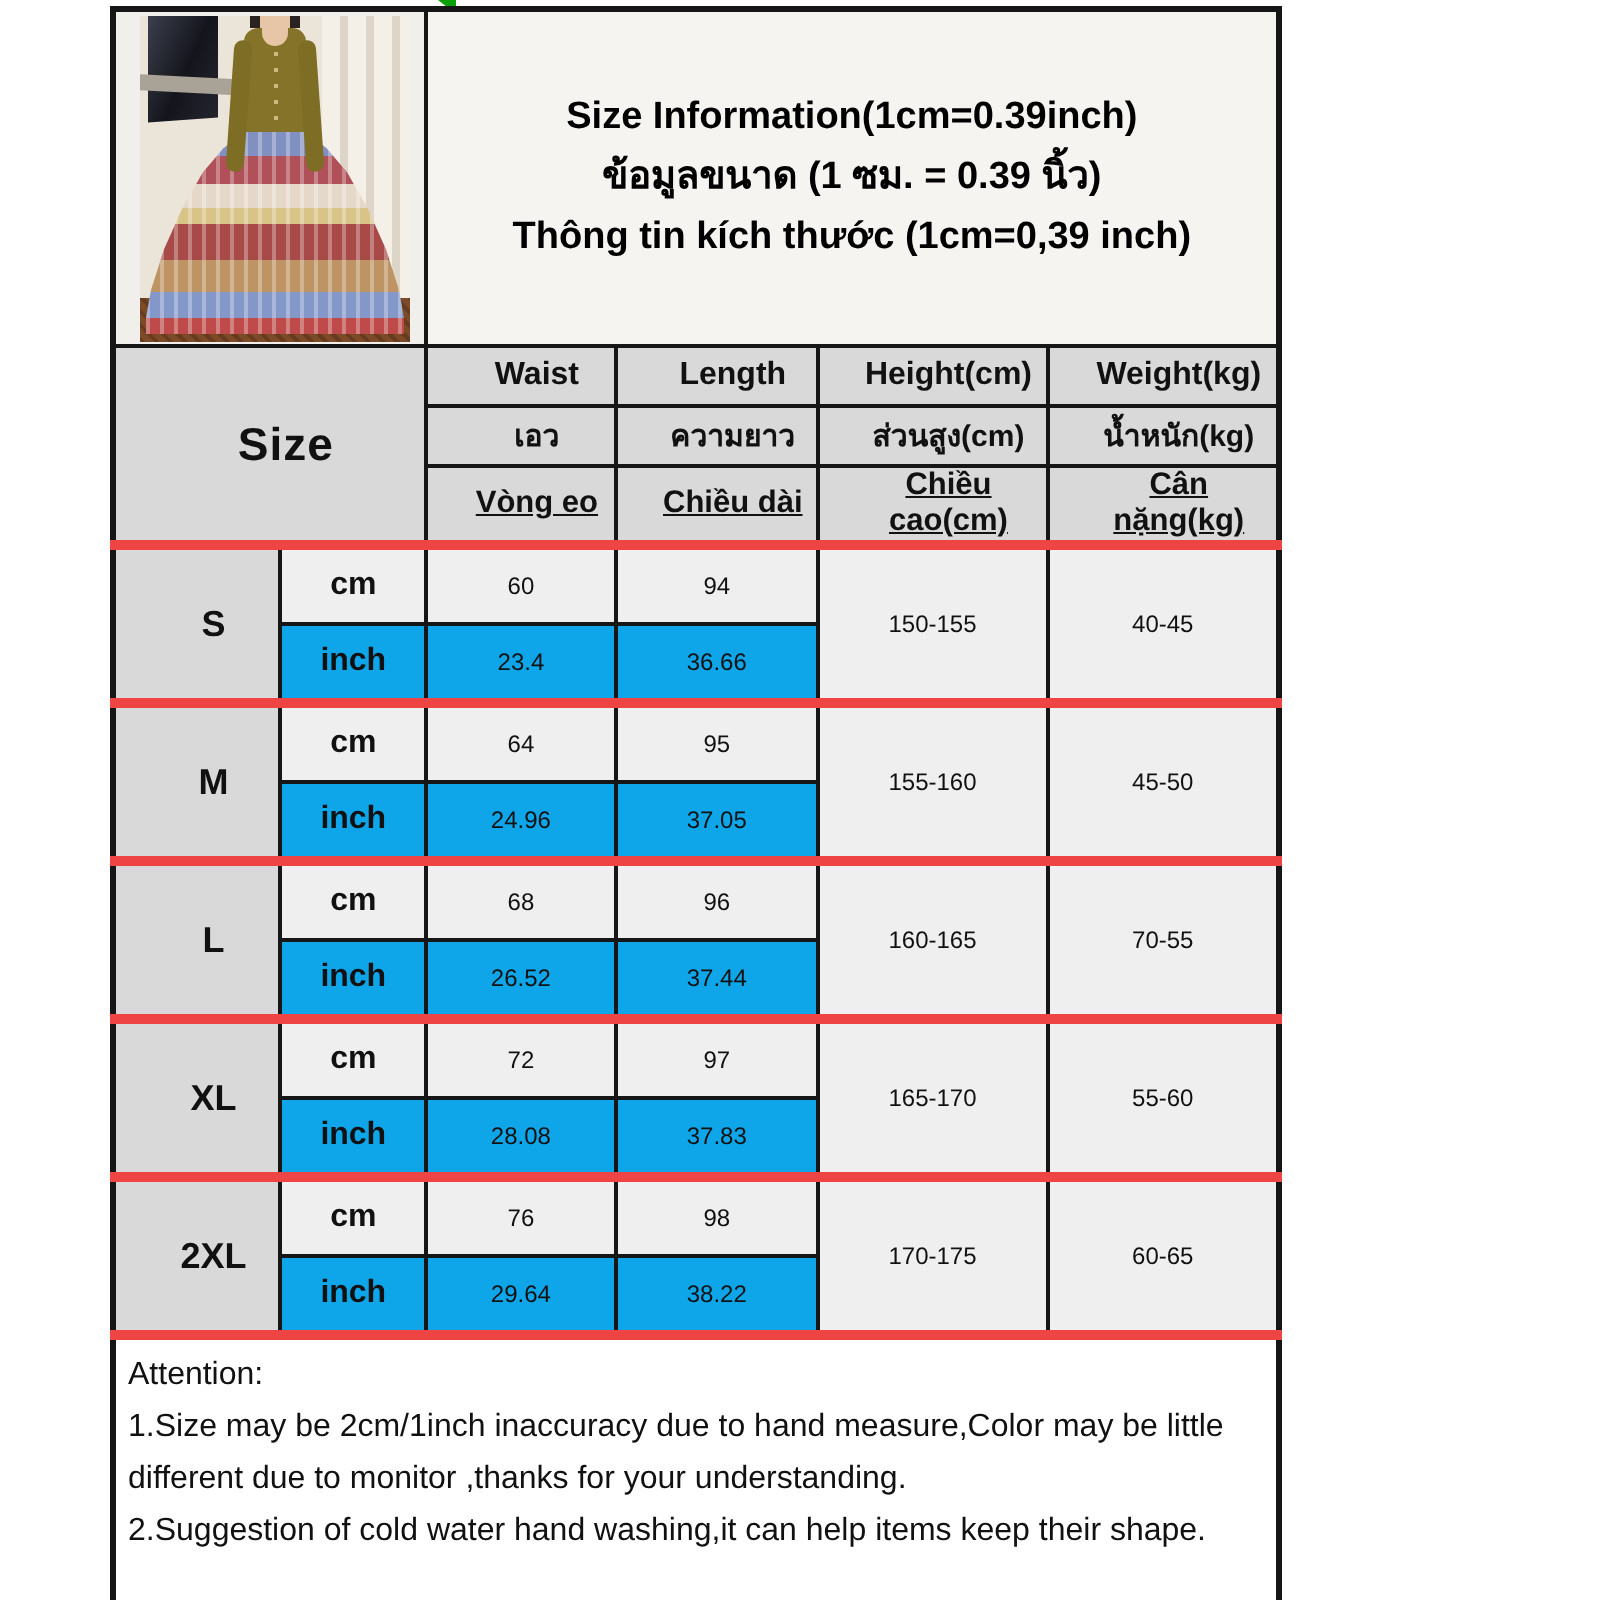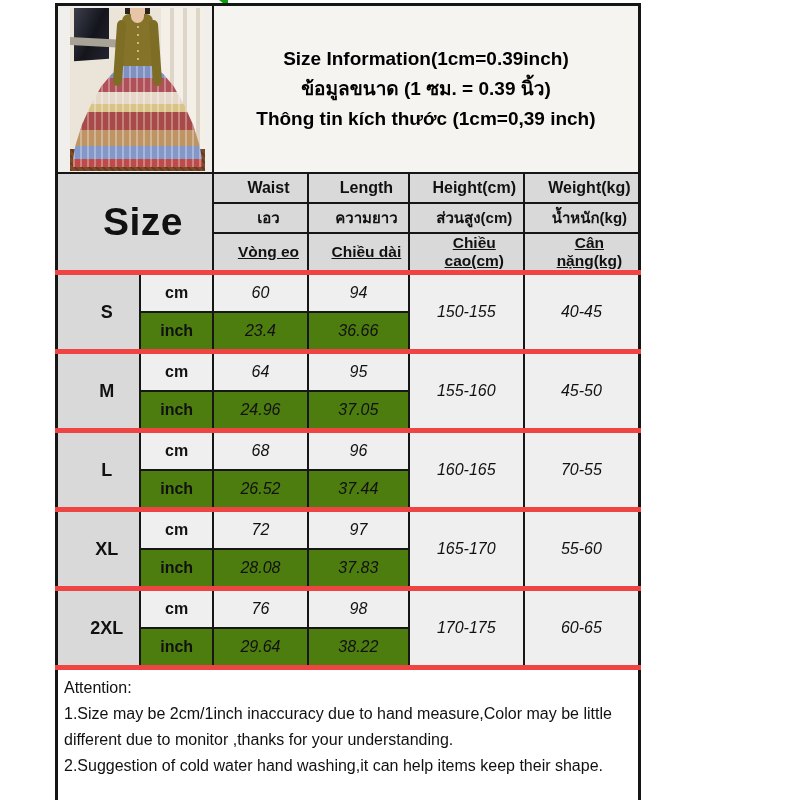--- a/index.html
+++ b/index.html
@@ -18,32 +18,32 @@
   table{border:3px solid #161616;}
   tr.gs td{border-top:5px solid #ef4444;}
 
   .r-photo td{height:166px;}
   .r-hdr td{height:28px;}
   .r-data td{height:36px;}
   .r-att td{height:148px;}
 
   .c-gray{background:#d9d9d9;padding-left:16px;}
   .c-light{background:#efefef;}
-  .c-white{background:#4d7c0f;}
+  .c-white{background:#0ea5e9;}
   .photo-cell{background:#f1efeb;}
   .title-cell{background:#f5f4f0;}
 
   .title-line{font-weight:bold;font-size:19px;line-height:30px;color:#000;}
-  .size-big{font-weight:bold;font-size:39px;letter-spacing:.5px;margin-left:36px;}
+  .size-big{font-weight:bold;font-size:23px;letter-spacing:.5px;margin-left:36px;}
   .hdr{font-weight:bold;font-size:16px;}
   .hdr-th{font-weight:bold;font-size:15px;text-align:center;}
   .hdr-vi{font-weight:bold;font-size:15.5px;text-decoration:underline;}
   .size-label{font-weight:bold;font-size:18px;}
   .unit{font-weight:bold;font-size:16px;}
-  .val{font-size:16px;font-weight:400;font-style:italic;}
+  .val{font-size:12px;font-weight:400;}
 
   .attention-cell{
     background:#ffffff;text-align:left;vertical-align:top;
     padding:5px 8px 0 6px;font-size:16px;line-height:26px;color:#111;
   }
 
   .green-mark{
     position:absolute;left:219px;top:0;width:9px;height:7px;
     clip-path:polygon(0 0,100% 0,100% 100%);
   }

